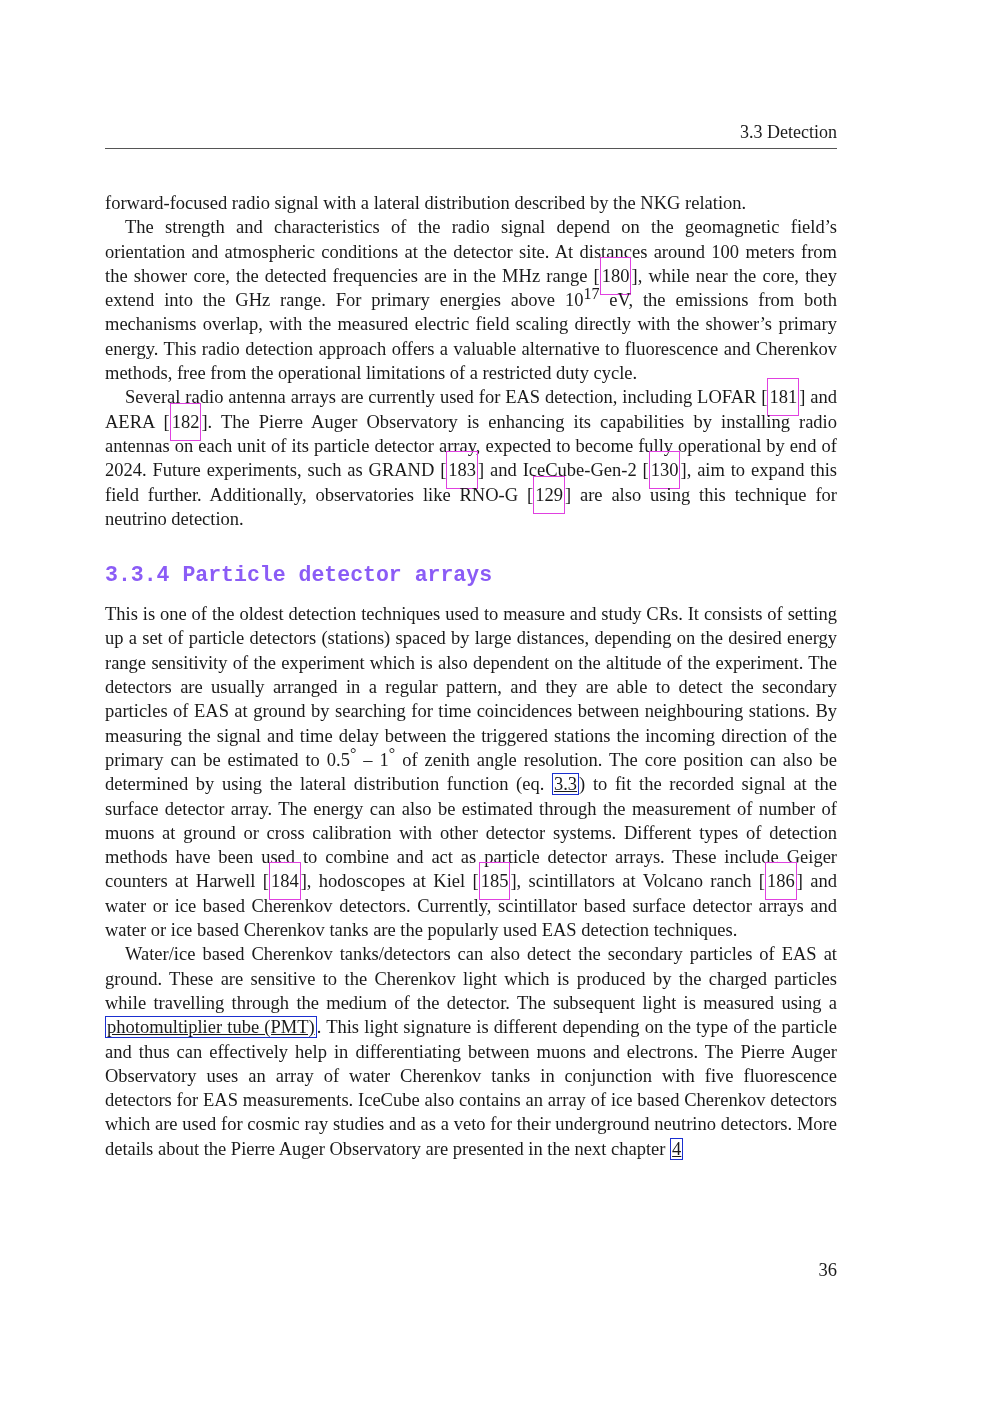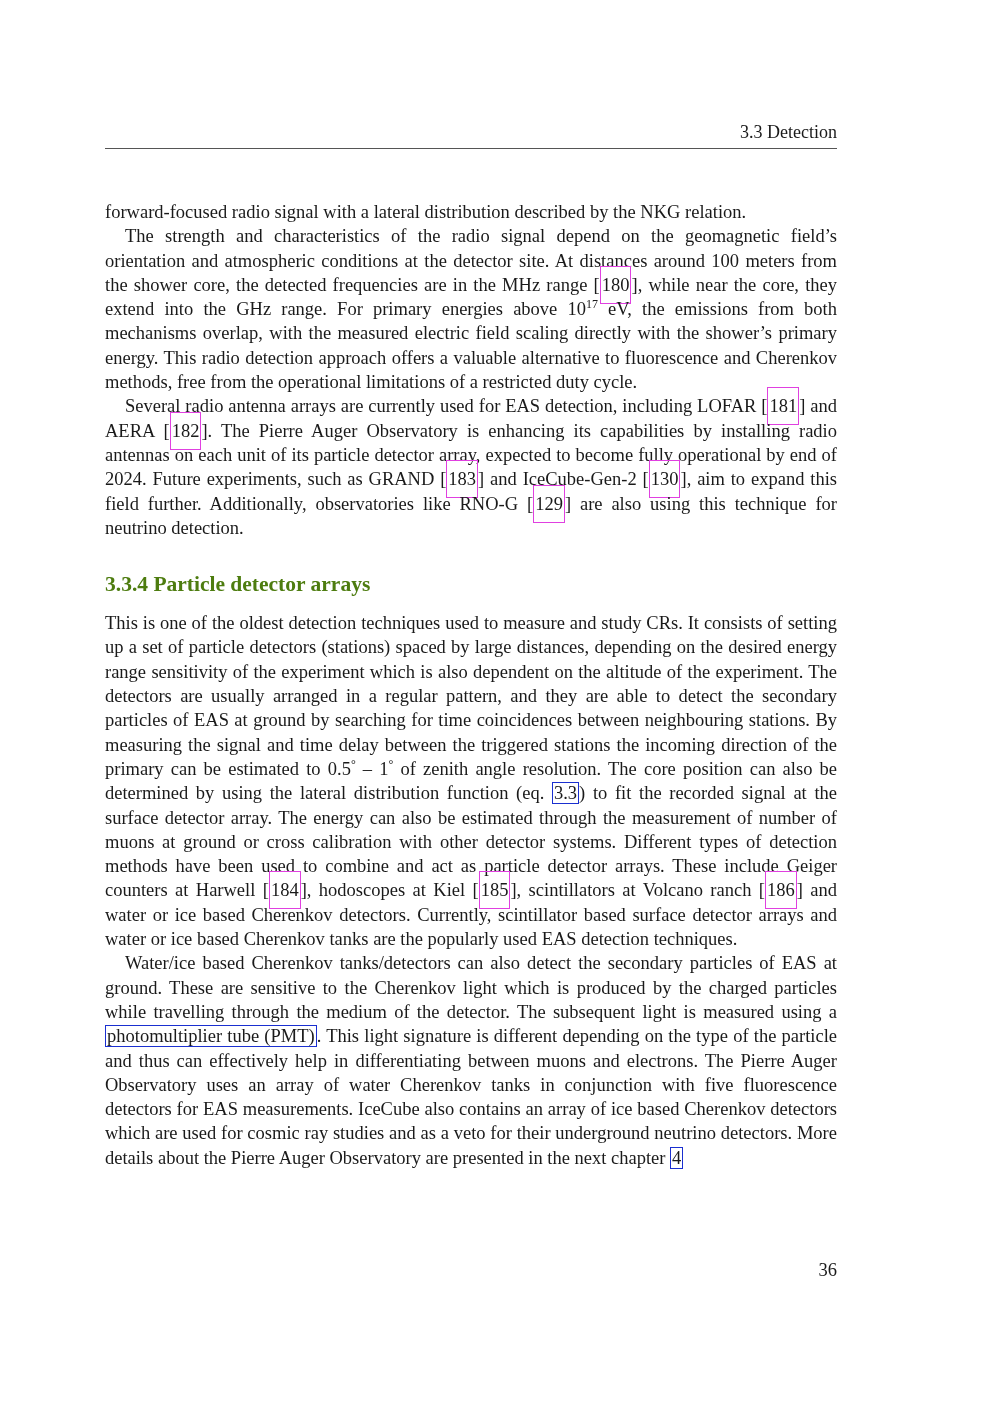--- a/index.html
+++ b/index.html
@@ -2,28 +2,28 @@
 <html><head>
 <meta charset="utf-8">
 <style>
   html, body { margin: 0; padding: 0; background: #ffffff; }
   body { width: 1000px; height: 1414px; position: relative; overflow: hidden;
          font-family: "Liberation Serif", "DejaVu Serif", serif; color: #1a1a1a; }
   .running-head { position: absolute; left: 105px; top: 122px; width: 732px;
                   text-align: right; font-size: 18px; }
   .head-rule { position: absolute; left: 105px; top: 148px; width: 732px; height: 0;
                border-top: 1px solid #555; }
-  .body { position: absolute; left: 105px; top: 200px; width: 732px; }
+  .body { position: absolute; left: 105px; top: 191px; width: 732px; }
   p { margin: 0; font-size: 18.5px; line-height: 24.3px; text-align: justify; }
   p.indent { text-indent: 20px; }
-  h2 { font-family: Liberation Serif, serif; font-weight: bold;
-       font-size: 21.5px; margin: 31px 0 14px 0; line-height: 26px; color: #4d7c0f; }
+  h2 { font-family: Liberation Mono, monospace; font-weight: bold;
+       font-size: 21.5px; margin: 31px 0 14px 0; line-height: 26px; color: #8b5cf6; }
   .cite { border: 1.3px solid #e040e0; padding: 8px 1px; }
-  .ref { border: 1.3px solid #1a2fd0; padding: 0 1px; }
-  sup { font-size: 12px; line-height: 0; }
+  .ref { border: 1.3px solid #1a2fd0; padding: 0 1px; text-decoration: underline; }
+  sup { font-size: 16px; line-height: 0; }
   .page-number { position: absolute; left: 780px; top: 1260px; width: 57px;
                  text-align: right; font-size: 18.5px; }
 </style>
 </head>
 <body>
 
 <div class="running-head">3.3  Detection</div>
 <div class="head-rule"></div>
 
 <div class="body">

